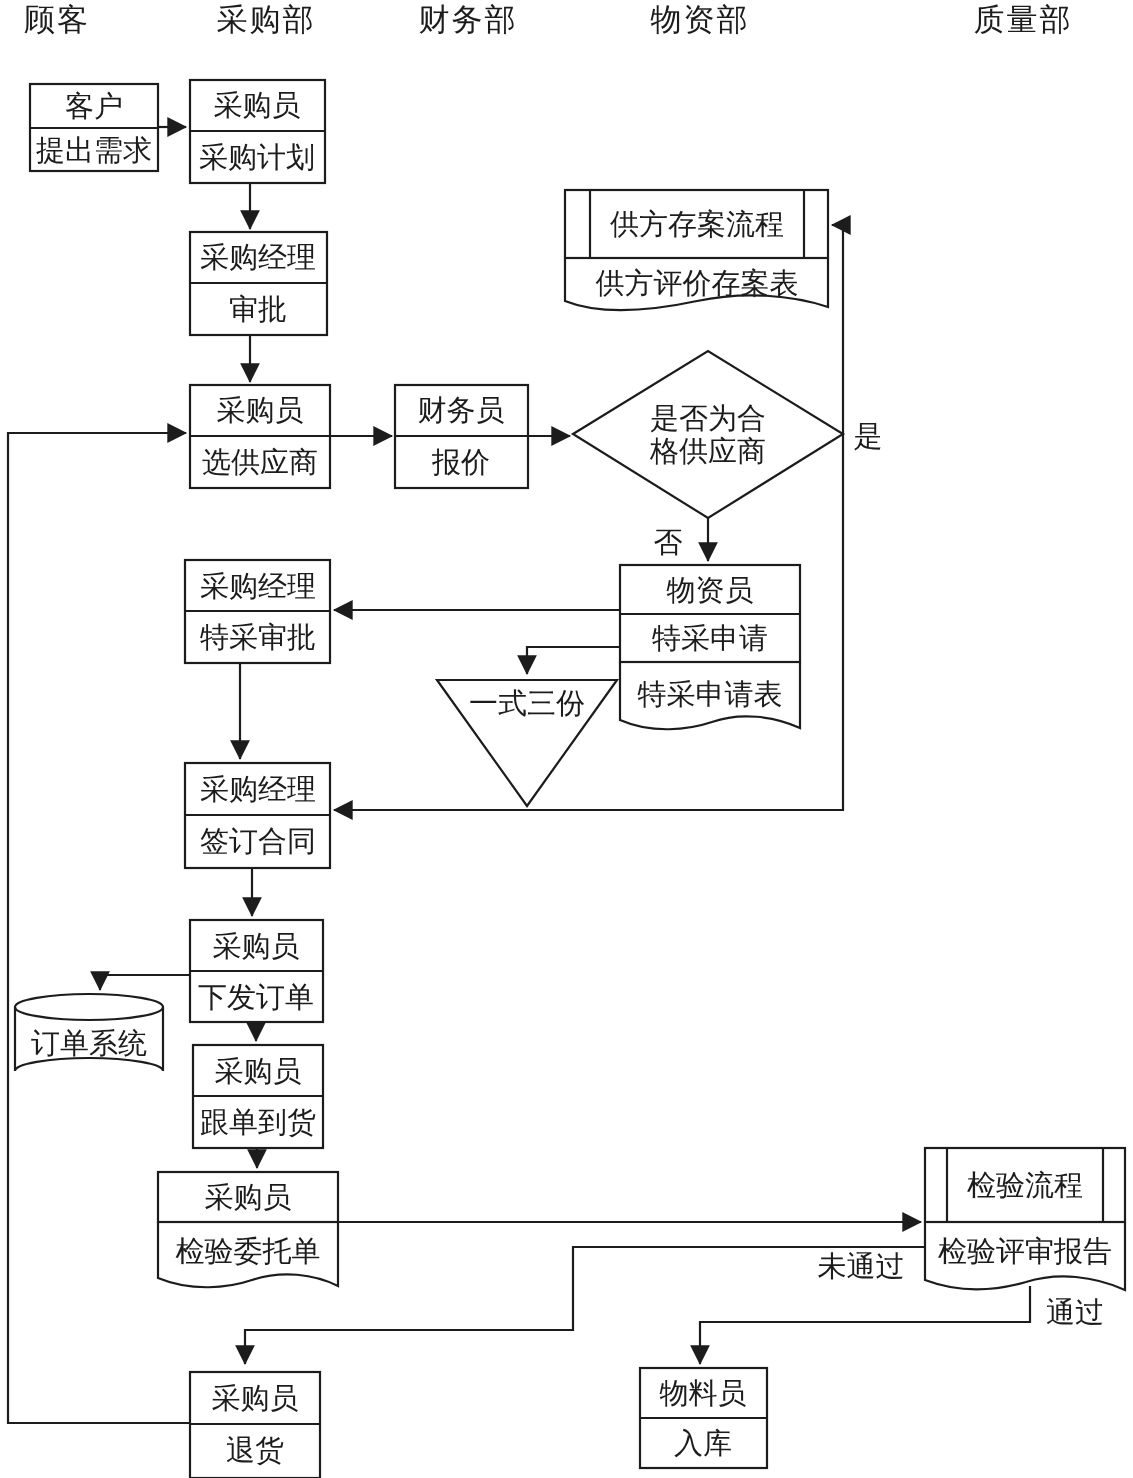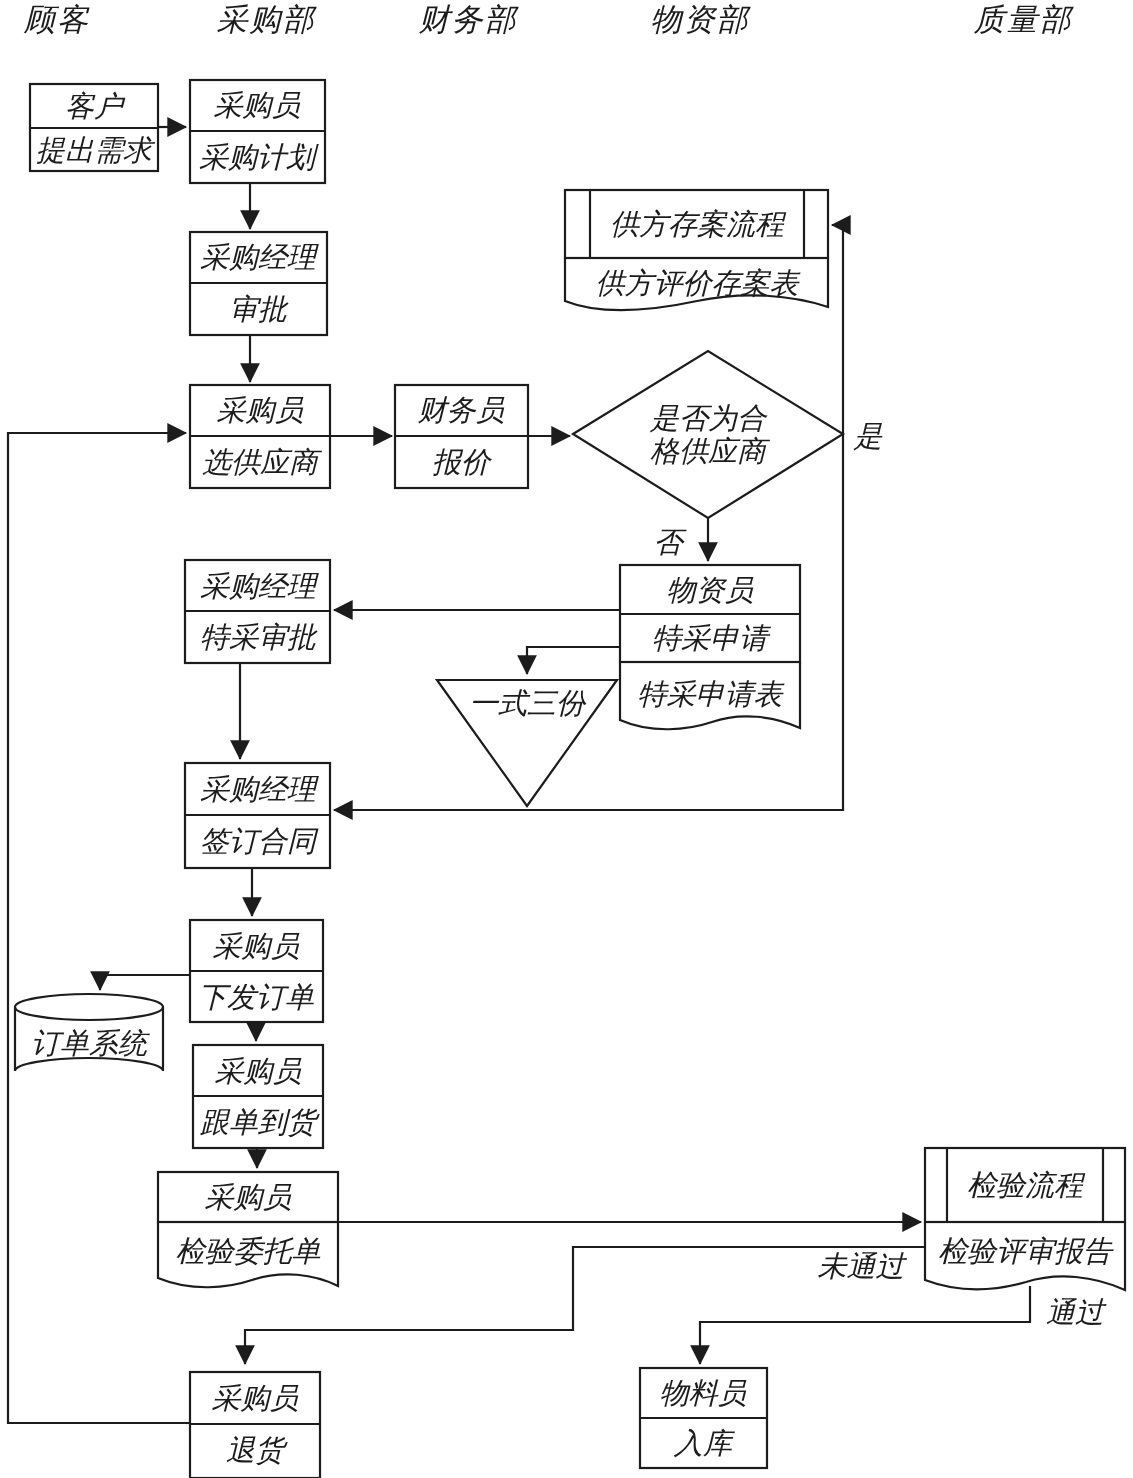--- a/index.html
+++ b/index.html
@@ -1,17 +1,17 @@
 <!DOCTYPE html>
 <html><head>
 <meta charset="utf-8">
 <style>
   html,body{margin:0;padding:0;background:#ffffff;}
   .canvas{position:relative;width:1133px;height:1478px;background:#ffffff;overflow:hidden;
-          font-family:"Liberation Serif","DejaVu Serif",serif;font-style:italic;}
+          font-family:"Liberation Serif","DejaVu Serif",serif;}
   svg{position:absolute;left:0;top:0;}
   svg text{font-family:"Liberation Serif","DejaVu Serif",serif;fill:#1c1c1c;
            text-anchor:middle;dominant-baseline:central;font-size:29px;}
   svg text.hdr{font-size:31px;letter-spacing:2px;}
   .shape{fill:none;stroke:#1c1c1c;stroke-width:2.2px;}
   .edge{fill:none;stroke:#1c1c1c;stroke-width:2.2px;}
 </style>
 </head>
 <body>
 

